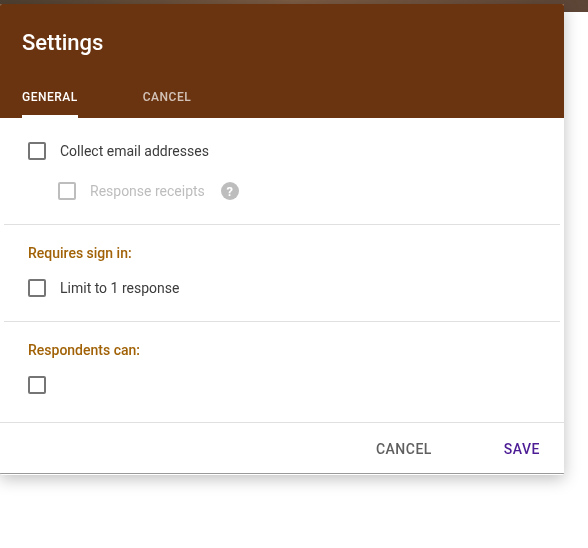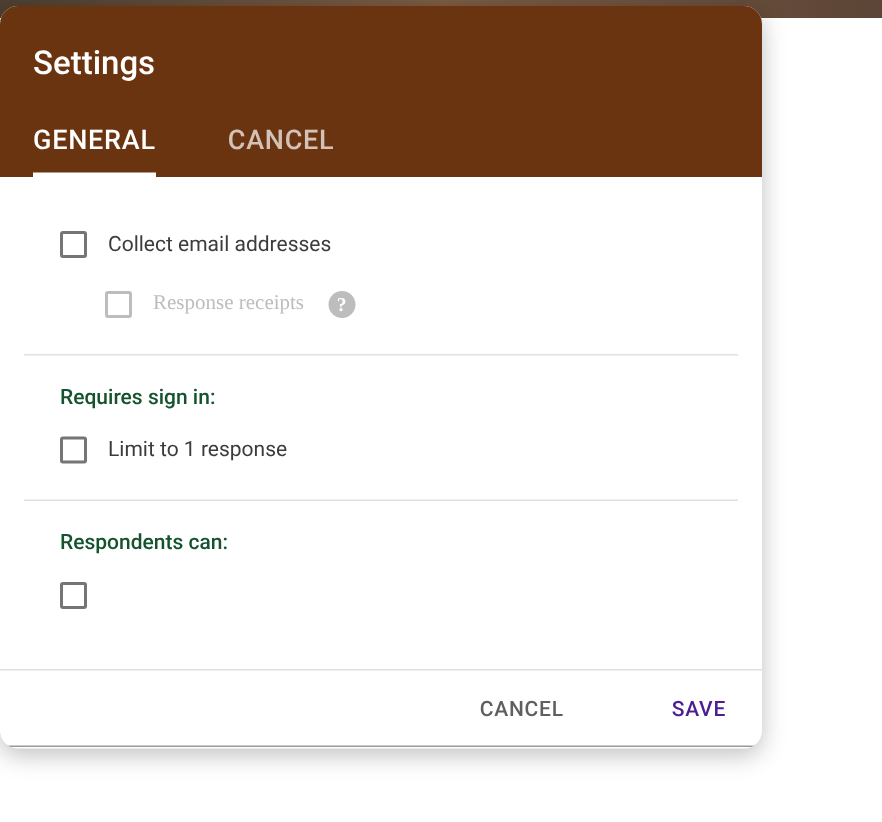--- a/index.html
+++ b/index.html
@@ -3,86 +3,86 @@
 <meta charset="utf-8">
 <style>
   * { box-sizing: border-box; margin: 0; padding: 0; }
   html, body { width: 588px; height: 548px; font-family: Roboto, Arial, sans-serif; background: #fff; overflow: hidden; }
   .backdrop {
     position: absolute; top: 0; left: 0; width: 588px; height: 12px;
     background: linear-gradient(90deg, #3a2a1a, #6e4a2f, #4a3020);
     opacity: 0.9;
   }
   .dialog {
-    position: absolute; top: 4px; left: 0; width: 508px;
+    position: absolute; top: 4px; left: 0; width: 564px;
     background: #fff;
     box-shadow: 0 4px 16px rgba(0,0,0,0.25);
-    border-radius: 12px;
+    border-radius: 2px;
     overflow: hidden;
   }
   .header {
     background: #6b3410;
     color: #fff;
     height: 114px;
     display: flex;
     flex-direction: column;
   }
   .title {
     font-size: 22px;
     font-weight: 500;
     padding: 26px 22px 0 22px;
     flex: 1;
   }
   .tabs {
     display: flex;
     padding-left: 22px;
-    gap: 48px;
-    font-size: 18px;
+    gap: 65px;
+    font-size: 12px;
     font-weight: 500;
     letter-spacing: 0.5px;
   }
   .tab {
     padding-bottom: 14px;
     color: rgba(255,255,255,0.7);
     cursor: pointer;
     position: relative;
   }
   .tab.active {
     color: #fff;
   }
   .tab.active::after {
     content: "";
     position: absolute;
     left: 0; right: 0; bottom: 0;
     height: 3px;
     background: #fff;
   }
   .body {
-    padding: 16px;
+    padding: 4px;
   }
   .section {
     padding: 20px 24px;
   }
   .section + .section {
     border-top: 1px solid #e0e0e0;
   }
   .section-title {
     font-size: 14px;
     font-weight: 500;
-    color: #14532d;
+    color: #a16207;
     margin-bottom: 18px;
   }
   .row {
     display: flex;
     align-items: center;
     gap: 14px;
     margin-bottom: 22px;
   }
   .row:last-child { margin-bottom: 4px; }
-  .row.sub { padding-left: 30px; font-family: Liberation Serif, serif; }
+  .row.sub { padding-left: 30px; }
   .checkbox {
     width: 18px; height: 18px;
     border: 2px solid #757575;
     border-radius: 2px;
     display: flex; align-items: center; justify-content: center;
     cursor: pointer;
     flex-shrink: 0;
   }
   .checkbox.checked {
     background: #6b3410;

